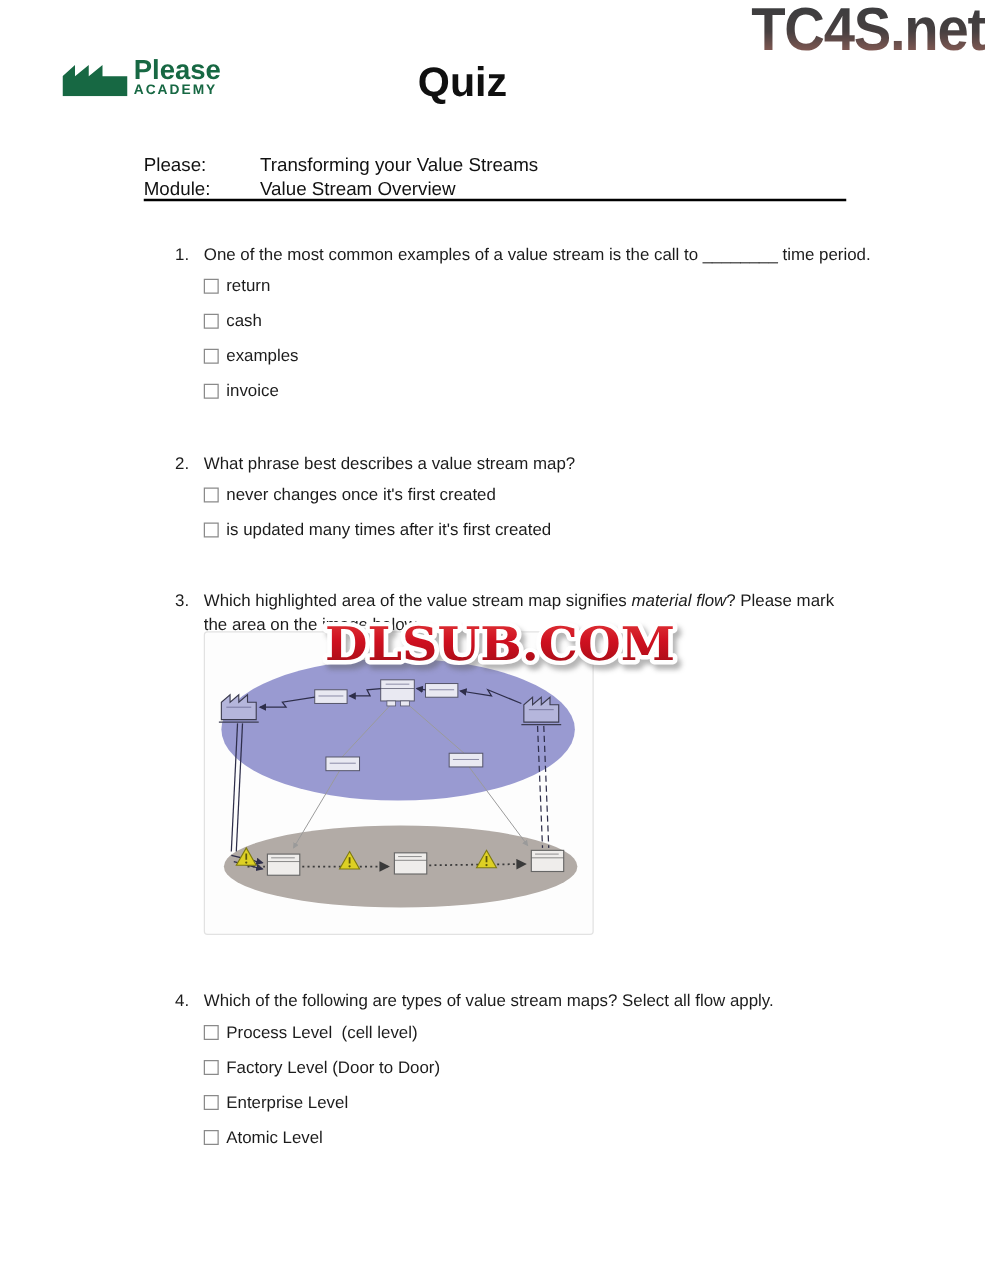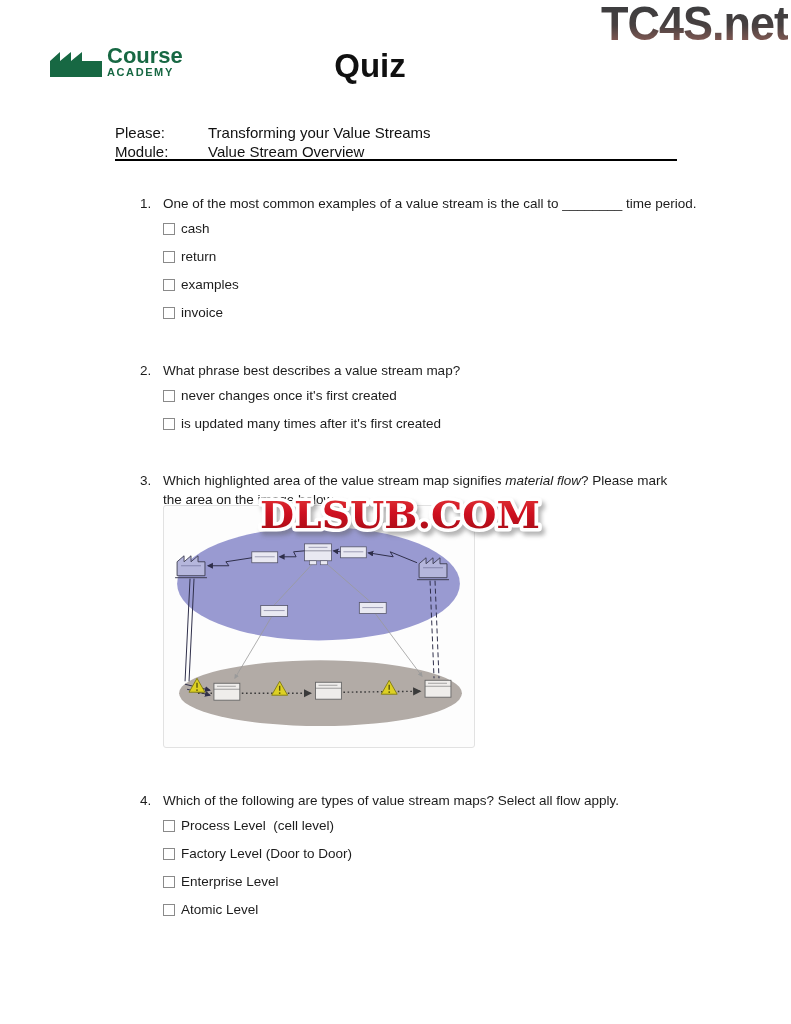--- a/index.html
+++ b/index.html
@@ -79,21 +79,21 @@
 
 <div class="page">
 
   <div class="tc4s">TC4S.net</div>
 
   <div class="logo">
     <svg viewBox="0 0 52 29">
       <path d="M0,29 L0,13 L10,4 L10,13 L21,4 L21,13 L32,4 L32,13 L52,13 L52,29 Z" fill="#176843"></path>
     </svg>
     <div class="logo-text">
-      <div class="logo-name">Course</div>
+      <div class="logo-name">Please</div>
       <div class="logo-sub">ACADEMY</div>
     </div>
   </div>
 
   <div class="title">Quiz</div>
 
   <div class="course">
     <div class="course-row">
       <span class="course-label">Please:</span>
       <span>Transforming your Value Streams</span>
@@ -106,25 +106,25 @@
   <div class="rule"></div>
 
   <div class="q" style="top:194px">
     <div class="qhead">
       <span class="qnum">1.</span>
       <span class="qtext">One of the most common examples of a value stream is the call to ________ time period.</span>
     </div>
     <div class="opts">
       <div class="opt">
         <span class="checkbox"></span>
+        <span class="opt-label">return</span>
+      </div>
+      <div class="opt">
+        <span class="checkbox"></span>
         <span class="opt-label">cash</span>
-      </div>
-      <div class="opt">
-        <span class="checkbox"></span>
-        <span class="opt-label">return</span>
       </div>
       <div class="opt">
         <span class="checkbox"></span>
         <span class="opt-label">examples</span>
       </div>
       <div class="opt">
         <span class="checkbox"></span>
         <span class="opt-label">invoice</span>
       </div>
     </div>

